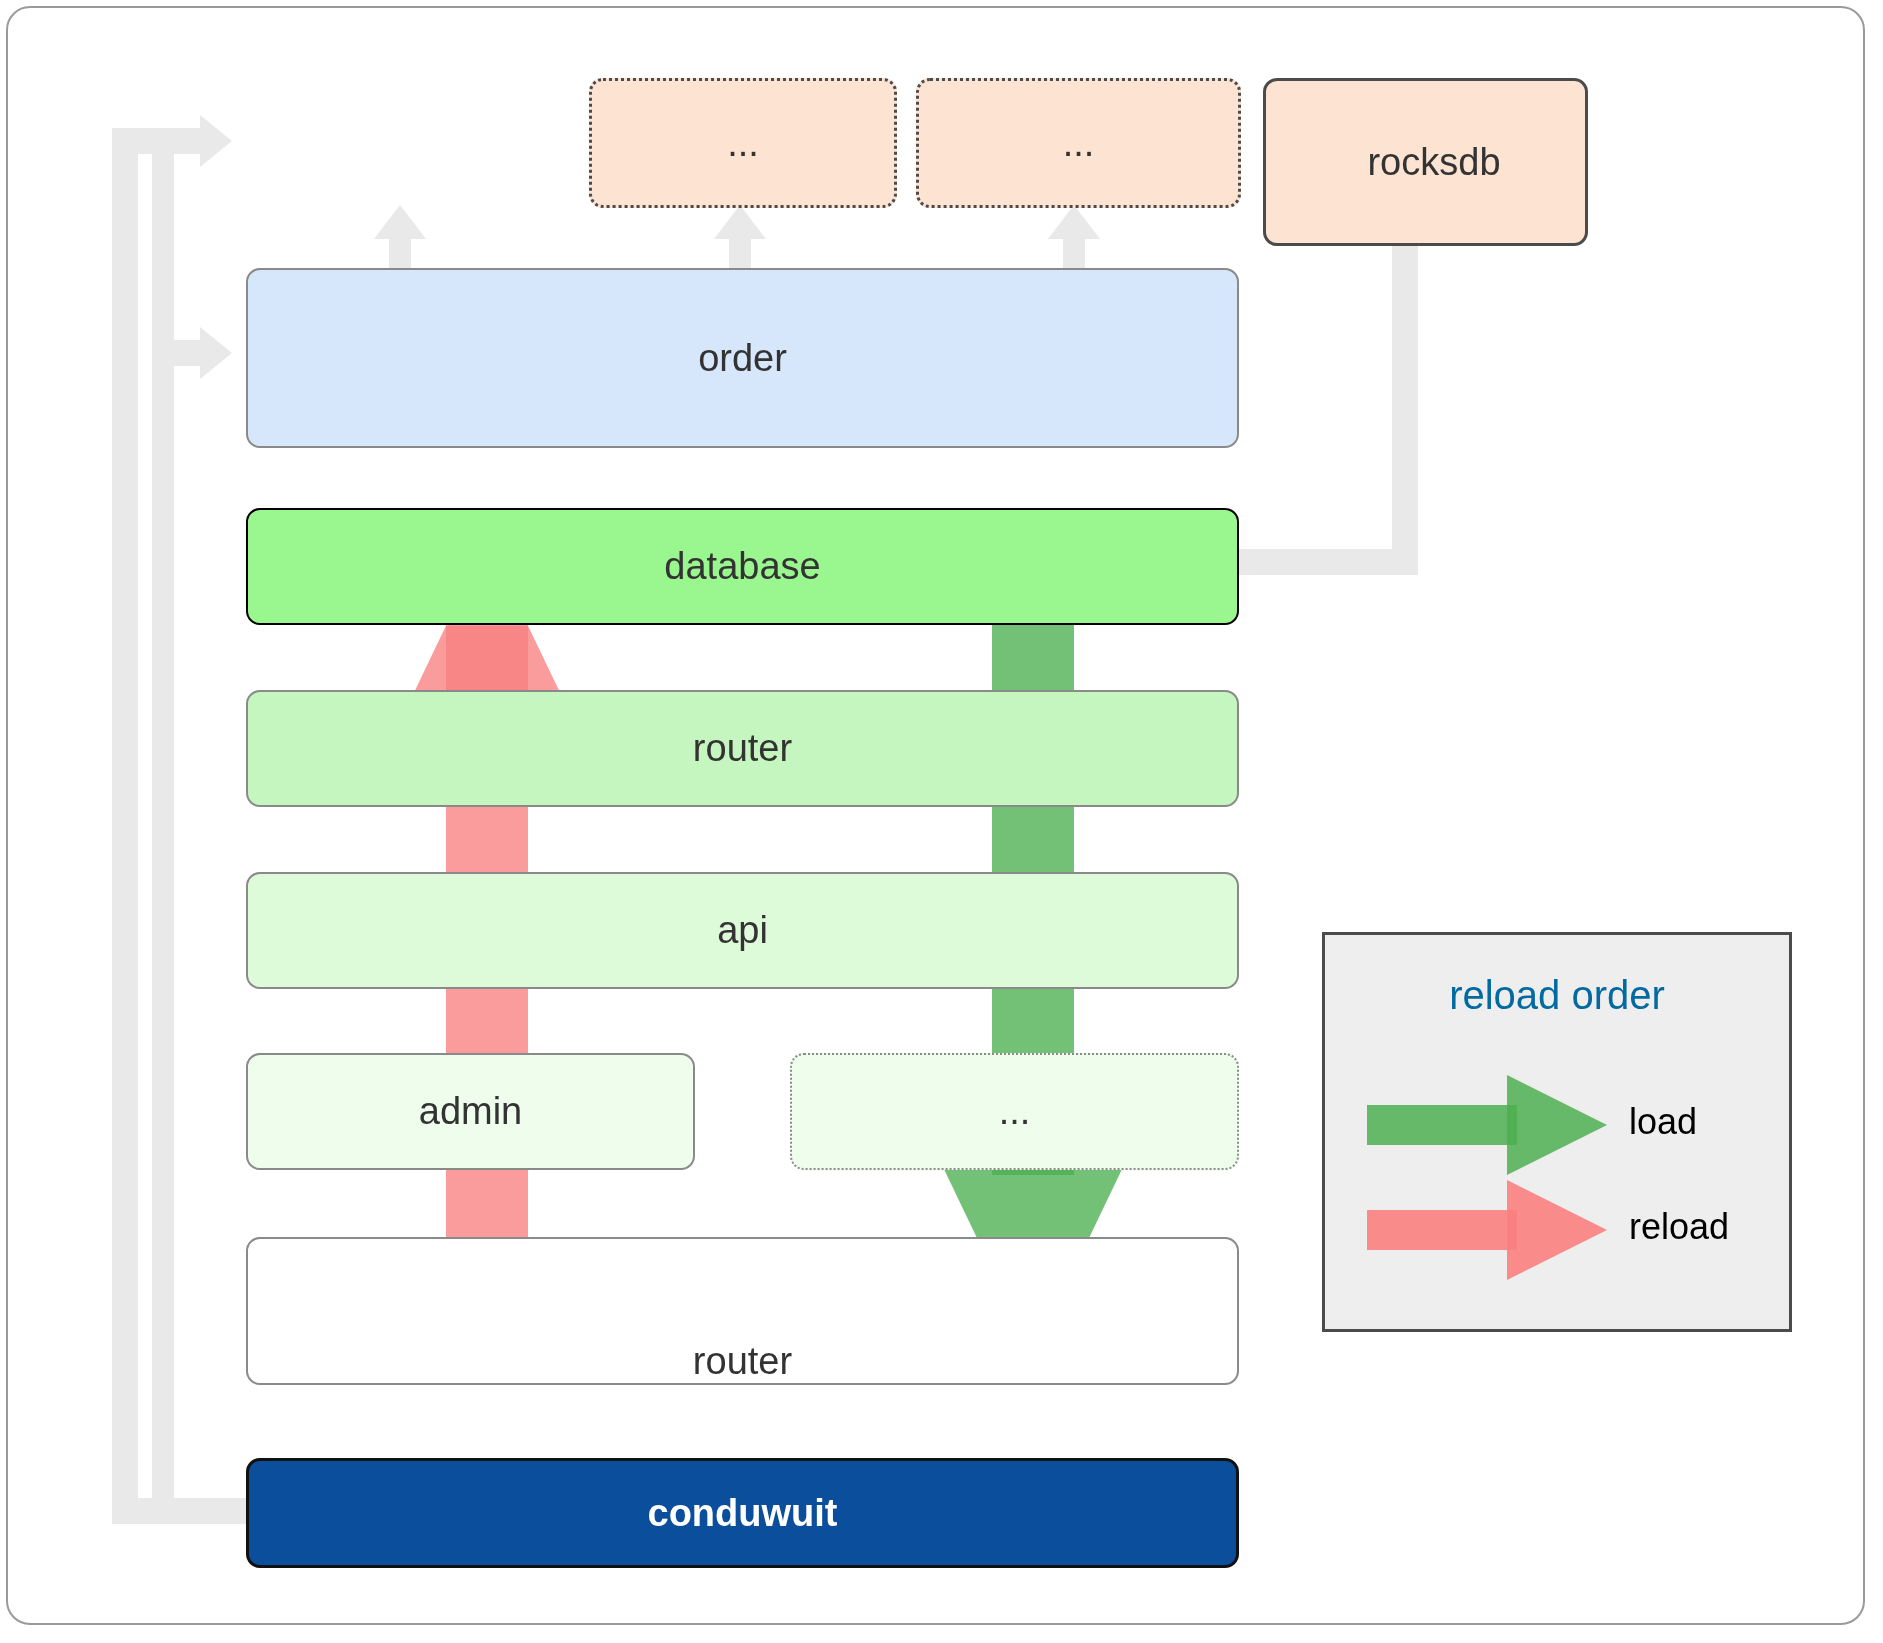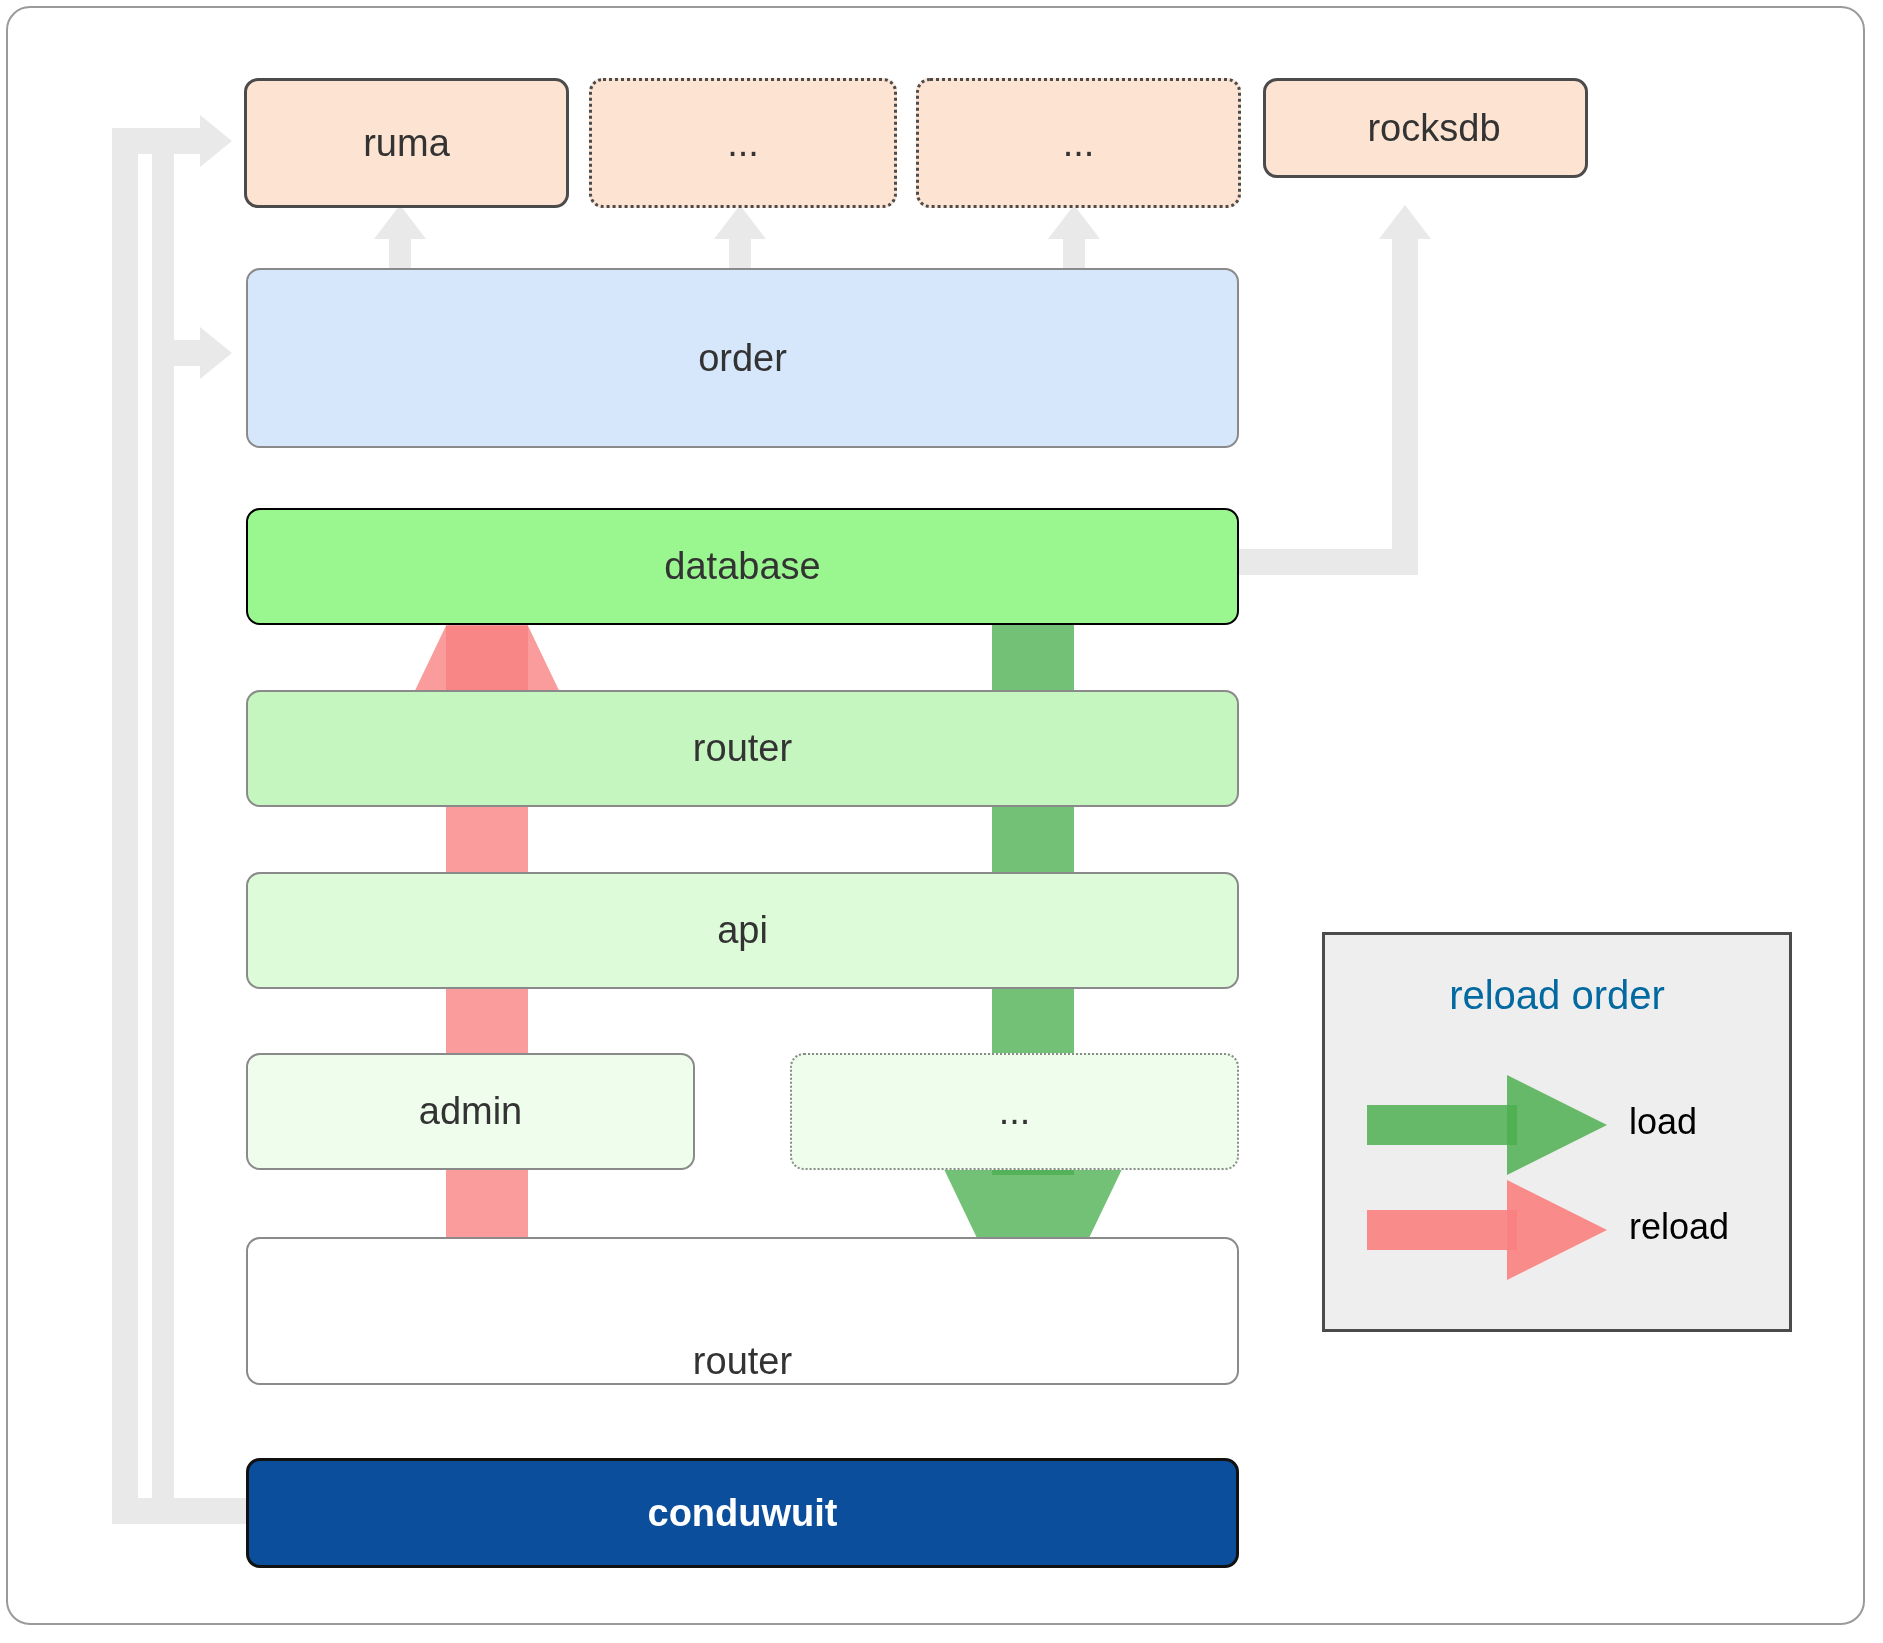--- a/index.html
+++ b/index.html
@@ -154,33 +154,30 @@
   <div class="grey" style="left:729px; top:236px; width:22px; height:36px;"></div>
   <div class="grey-arrow-up" style="left:714px; top:205px;"></div>
 
   <div class="grey" style="left:1063px; top:236px; width:22px; height:36px;"></div>
   <div class="grey-arrow-up" style="left:1048px; top:205px;"></div>
 
   <div class="grey" style="left:1222px; top:549px; width:196px; height:26px;"></div>
   <div class="grey" style="left:1392px; top:238px; width:26px; height:330px;"></div>
   <div class="grey-arrow-up" style="left:1379px; top:205px;"></div>
 
-  <div class="node orange-solid" style="left:244px; top:78px; width:325px; height:130px;">
-    <span class="lbl">ruma</span>
-  </div>
 
   <div class="node orange-dotted" style="left:589px; top:78px; width:308px; height:130px;">
     <span class="lbl">...</span>
   </div>
 
   <div class="node orange-dotted" style="left:916px; top:78px; width:325px; height:130px;">
     <span class="lbl">...</span>
   </div>
 
-  <div class="node orange-solid" style="left:1263px; top:78px; width:325px; height:100px;padding-left:17px;">
+  <div class="node orange-solid" style="left:1263px; top:78px; width:325px; height:168px;padding-left:17px;">
     <span class="lbl">rocksdb</span>
   </div>
 
   <div class="node core-node" style="left:246px; top:268px; width:993px; height:180px;">
     <span class="lbl">order</span>
   </div>
 
   <div class="node database-node" style="left:246px; top:508px; width:993px; height:117px;">
     <span class="lbl">database</span>
   </div>

